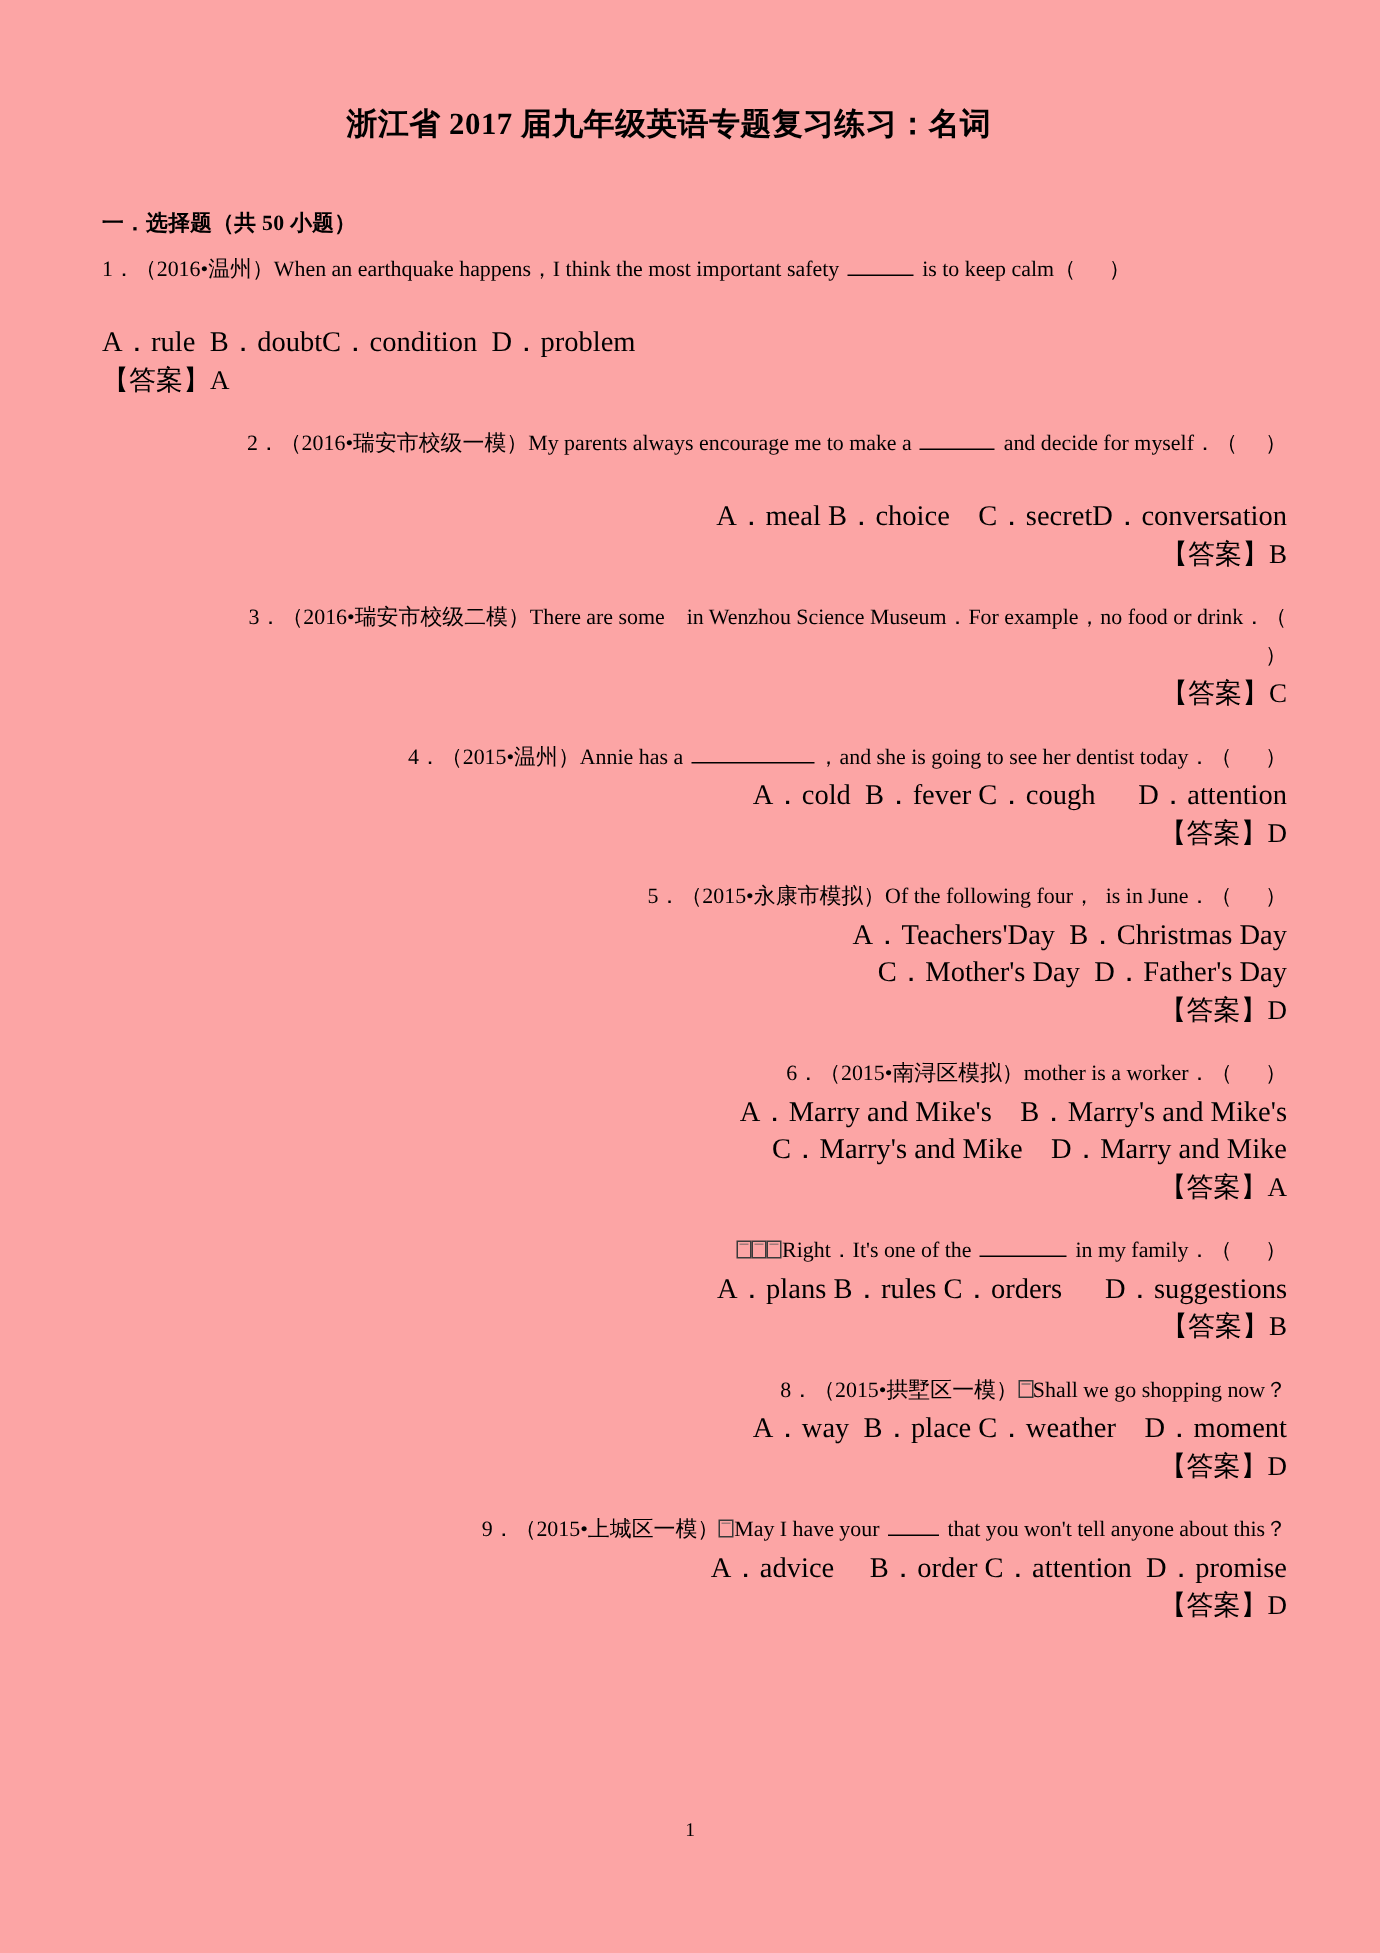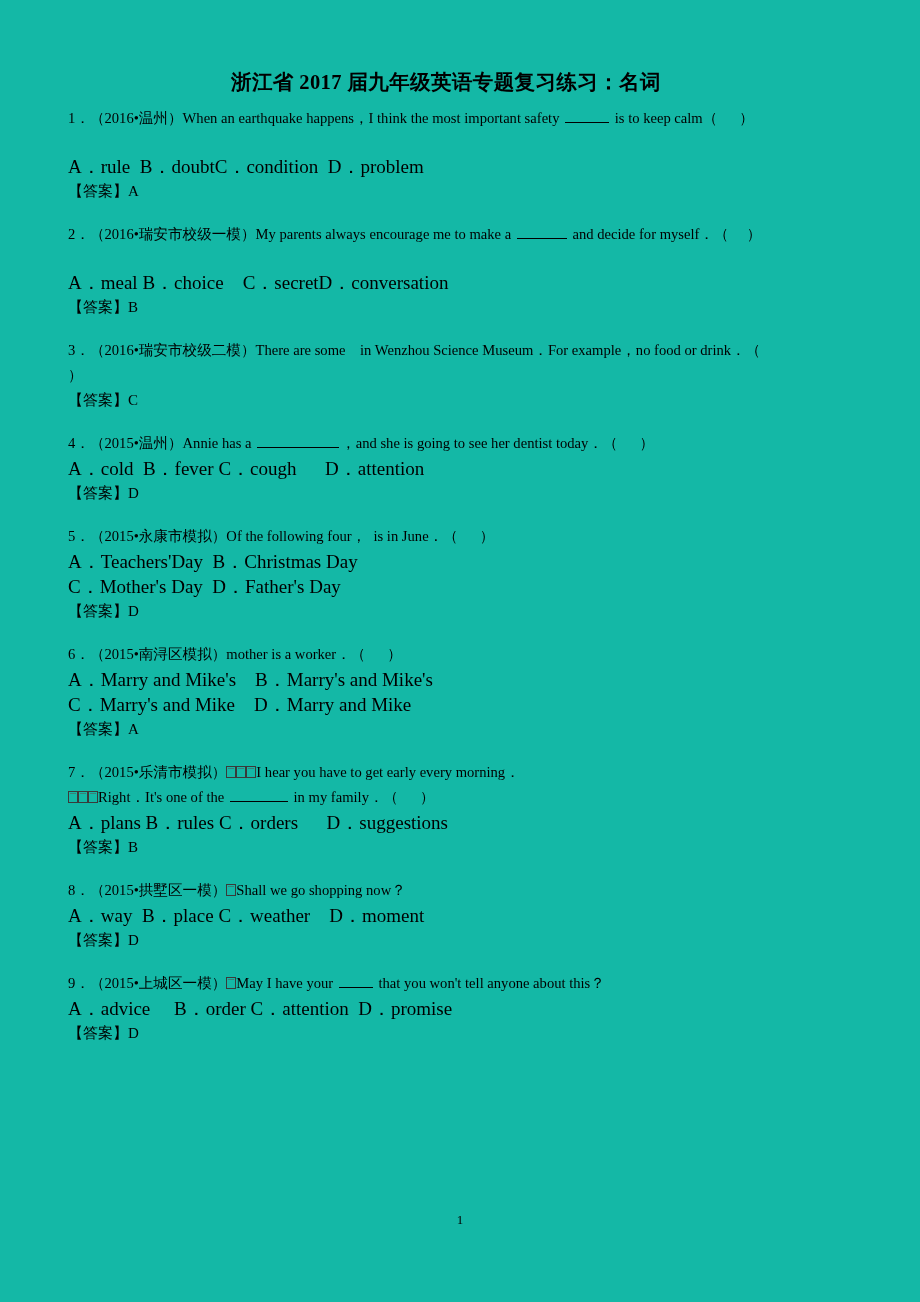--- a/index.html
+++ b/index.html
@@ -4,21 +4,21 @@
 <style>
   html, body {
     margin: 0;
     padding: 0;
     background: #ffffff;
   }
   .page {
     position: relative;
     width: 920px;
     height: 1302px;
-    background: #14b8a6;
+    background: #fca5a5;
     margin: 0 auto;
     box-sizing: border-box;
     font-family: "Liberation Serif", "DejaVu Serif", serif;
     color: #000000;
     overflow: hidden;
   }
   .content {
     position: absolute;
     left: 68px;
     top: 0;
@@ -51,21 +51,21 @@
   }
   .q-line.stem-gap {
     margin-bottom: 23px;
   }
   .opt-line {
     font-size: 19px;
     line-height: 25px;
     white-space: pre-wrap;
   }
   .ans-line {
-    font-size: 15px;
+    font-size: 18px;
     line-height: 24px;
     white-space: pre-wrap;
   }
   .blank-u {
     display: inline-block;
     border-bottom: 1.3px solid #000;
     vertical-align: baseline;
     height: 14px;
     margin: 0 2px;
   }
@@ -91,30 +91,31 @@
     opacity: 0.55;
   }
   .page-num {
     position: absolute;
     left: 0;
     right: 0;
     top: 1212px;
     text-align: center;
     font-size: 13px;
   }
-  .gap-big { margin-top: 19px; }
+  .gap-big { margin-top: 19px; text-align: right; }
 </style>
 </head>
 <body>
 
 <div class="page">
   <div class="content">
 
     <div class="doc-title">浙江省 2017 届九年级英语专题复习练习：名词</div>
 
+    <div class="section-head">一．选择题（共 50 小题）</div>
 
     <div class="q-block">
       <div class="q-line stem-gap"><span>1．（2016•温州）When an earthquake happens，I think the most important safety </span><span class="blank-u" style="width:44px"></span><span> is to keep calm（      ）</span></div>
       <div class="opt-line">A．rule  B．doubtC．condition  D．problem</div>
       <div class="ans-line"><span>【答案】</span><span>A</span></div>
     </div>
 
     <div class="q-block gap-big">
       <div class="q-line stem-gap"><span>2．（2016•瑞安市校级一模）My parents always encourage me to make a </span><span class="blank-u" style="width:50px"></span><span> and decide for myself．（     ）</span></div>
       <div class="opt-line">A．meal B．choice    C．secretD．conversation</div>
@@ -141,21 +142,20 @@
     </div>
 
     <div class="q-block gap-big">
       <div class="q-line">6．（2015•南浔区模拟）mother is a worker．（      ）</div>
       <div class="opt-line">A．Marry and Mike's    B．Marry's and Mike's</div>
       <div class="opt-line">C．Marry's and Mike    D．Marry and Mike</div>
       <div class="ans-line"><span>【答案】</span><span>A</span></div>
     </div>
 
     <div class="q-block gap-big">
-      <div class="q-line"><span>7．（2015•乐清市模拟）</span><span class="tofu"></span><span class="tofu"></span><span class="tofu"></span><span>I hear you have to get early every morning．</span></div>
       <div class="q-line"><span class="tofu"></span><span class="tofu"></span><span class="tofu"></span><span>Right．It's one of the </span><span class="blank-u" style="width:58px"></span><span> in my family．（      ）</span></div>
       <div class="opt-line">A．plans B．rules C．orders      D．suggestions</div>
       <div class="ans-line"><span>【答案】</span><span>B</span></div>
     </div>
 
     <div class="q-block gap-big">
       <div class="q-line"><span>8．（2015•拱墅区一模）</span><span class="tofu"></span><span>Shall we go shopping now？</span></div>
       <div class="opt-line">A．way  B．place C．weather    D．moment</div>
       <div class="ans-line"><span>【答案】</span><span>D</span></div>
     </div>

